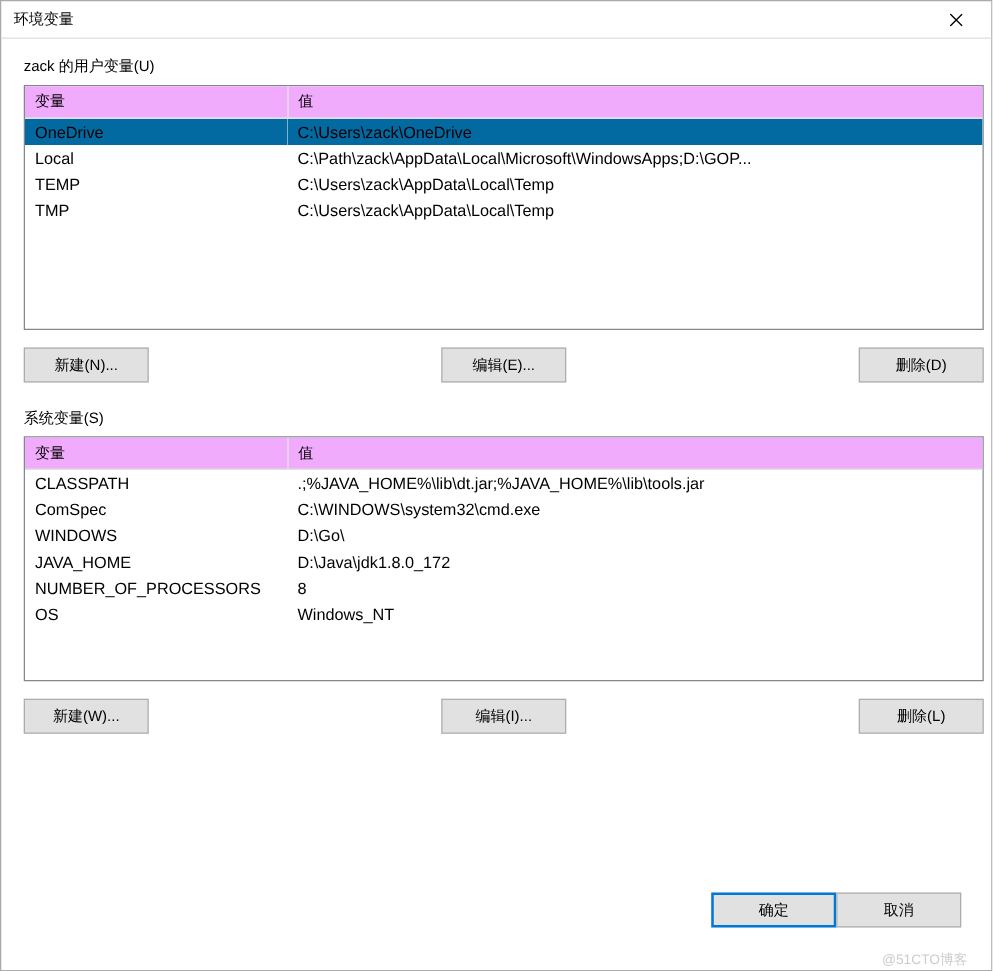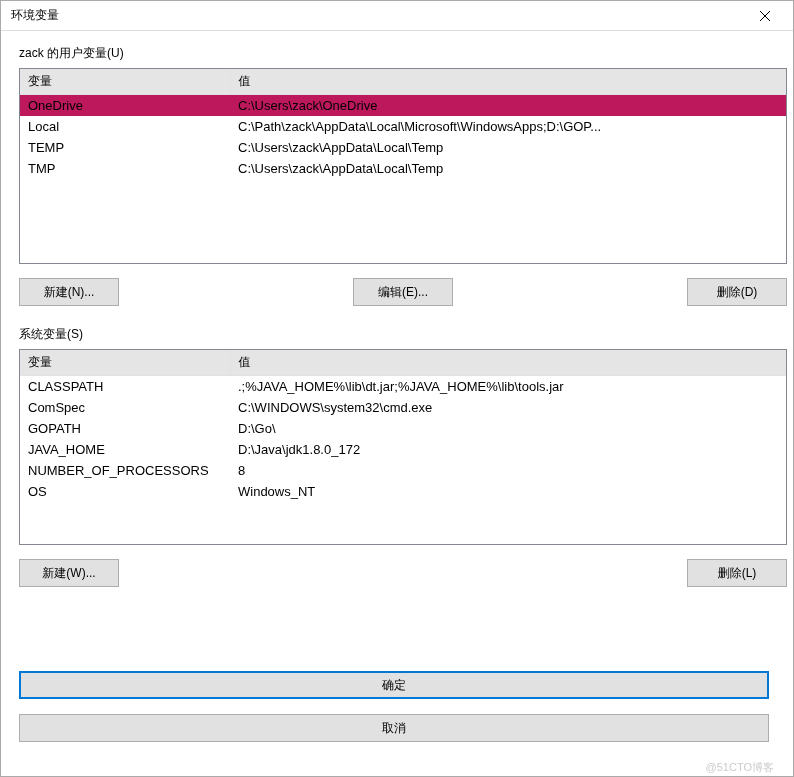--- a/index.html
+++ b/index.html
@@ -7,30 +7,30 @@
 .window { width: 794px; height: 777px; border: 1px solid #aaa; background: #fff; display: flex; flex-direction: column; }
 .titlebar { height: 30px; display: flex; align-items: center; justify-content: space-between; padding: 0 8px 0 10px; border-bottom: 1px solid #ddd; }
 .titlebar-title { font-size: 12px; }
 .close-btn { width: 40px; height: 28px; display: flex; align-items: center; justify-content: center; cursor: pointer; font-size: 13px; }
 .content { flex: 1; padding: 14px 6px 16px 18px; display: flex; flex-direction: column; }
 .group { margin-bottom: 20px; }
 .group-label { font-size: 12px; padding-bottom: 6px; }
 .table-wrap { border: 1px solid #828790; height: 196px; overflow: hidden; position: relative; }
 .table-wrap.sys { height: 196px; overflow-y: scroll; }
 .table { width: 100%; border-collapse: collapse; }
-.table th { text-align: left; font-weight: normal; padding: 4px 8px; border-right: 1px solid #e1e1e1; border-bottom: 1px solid #e1e1e1; background: #e5e5e5; font-size: 12px; }
+.table th { text-align: left; font-weight: normal; padding: 4px 8px; border-right: 1px solid #e1e1e1; border-bottom: 1px solid #e1e1e1; background: #f0abfc; font-size: 12px; }
 .table th:last-child { border-right: none; }
 .table td { padding: 3px 8px; font-size: 13px; white-space: nowrap; overflow: hidden; text-overflow: ellipsis; max-width: 480px; }
 .table tr.sel td { background: #0078d7; color: #fff; }
-.table tr.alt td { background: #be185d; }
+.table tr.alt td { background: #0369a1; }
 .col-var { width: 210px; }
 .btn-row { display: flex; justify-content: space-between; gap: 8px; margin-top: 14px; }
 .btn { min-width: 100px; height: 28px; padding: 0 14px; background: #e1e1e1; border: 1px solid #adadad; font-size: 12px; cursor: pointer; font-family: inherit; }
 .btn.primary { border: 2px solid #0078d7; background: #e1e1e1; }
-.footer { display: flex; justify-content: flex-end; gap: 15px; padding: 16px 18px 18px 0; flex-direction: column; }
+.footer { display: flex; justify-content: flex-end; gap: 0; padding: 16px 18px 18px 0; }
 .watermark { position: absolute; right: 20px; bottom: 2px; color: #ccc; font-size: 11px; pointer-events: none; }
 
 .table-wrap.sys::-webkit-scrollbar { width: 17px; }
 .table-wrap.sys::-webkit-scrollbar-track { background: #f0f0f0; }
 .table-wrap.sys::-webkit-scrollbar-thumb { background: #cdcdcd; }
 .table-wrap.sys::-webkit-scrollbar-button { background: #f0f0f0; height: 17px; }
 </style>
 </head>
 <body>
 
@@ -96,40 +96,41 @@
           <tbody>
             <tr>
                 <td>CLASSPATH</td>
                 <td>.;%JAVA_HOME%\lib\dt.jar;%JAVA_HOME%\lib\tools.jar</td>
               </tr>
             <tr>
                 <td>ComSpec</td>
                 <td>C:\WINDOWS\system32\cmd.exe</td>
               </tr>
             <tr>
-                <td>GOPATH</td>
+                <td>WINDOWS</td>
                 <td>D:\Go\</td>
               </tr>
             <tr>
                 <td>JAVA_HOME</td>
                 <td>D:\Java\jdk1.8.0_172</td>
               </tr>
             <tr>
                 <td>NUMBER_OF_PROCESSORS</td>
                 <td>8</td>
               </tr>
             <tr>
                 <td>OS</td>
                 <td>Windows_NT</td>
               </tr>
           </tbody>
         </table>
       </div>
       <div class="btn-row">
         <button class="btn">新建(W)...</button>
+        <button class="btn">编辑(I)...</button>
         <button class="btn">删除(L)</button>
       </div>
     </div>
 
     <div style="flex:1"></div>
 
     <div class="footer">
       <button class="btn primary">确定</button>
       <button class="btn">取消</button>
     </div>

